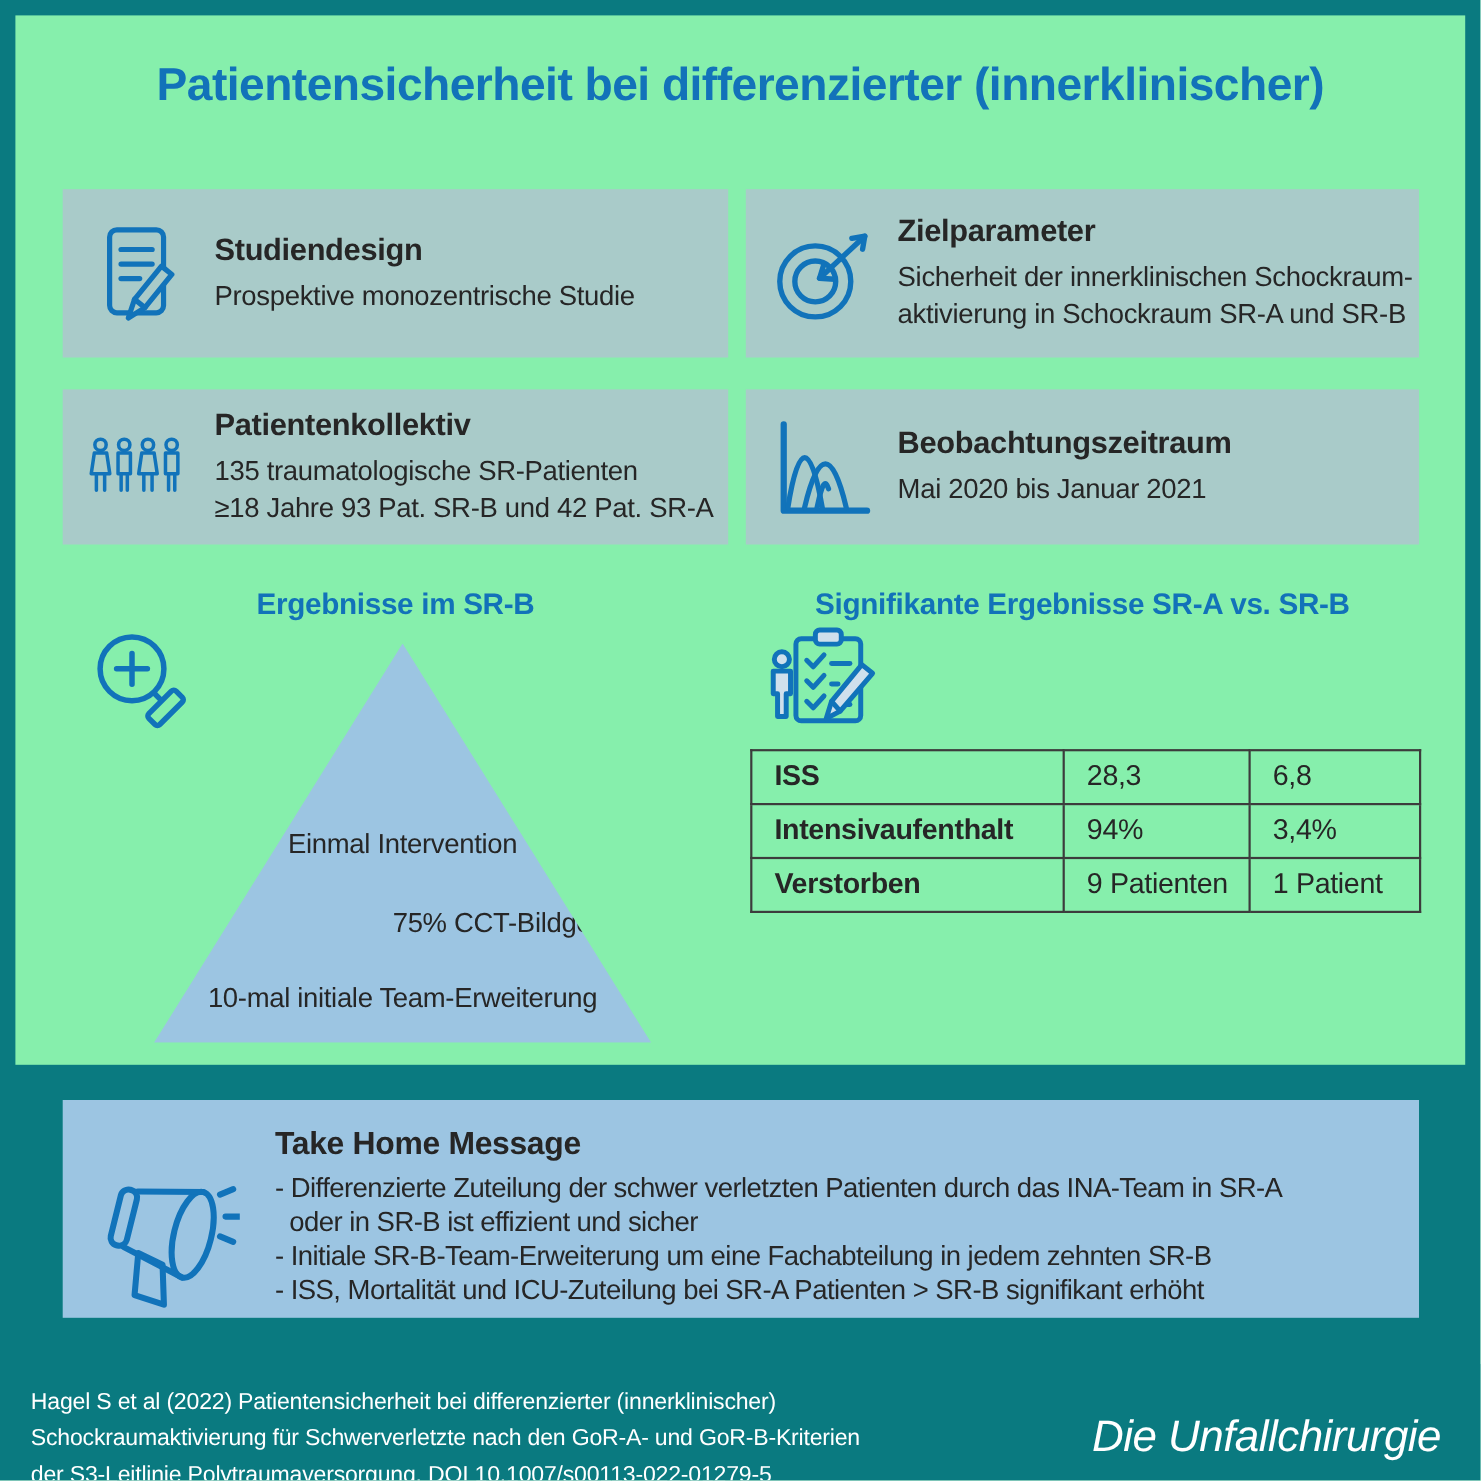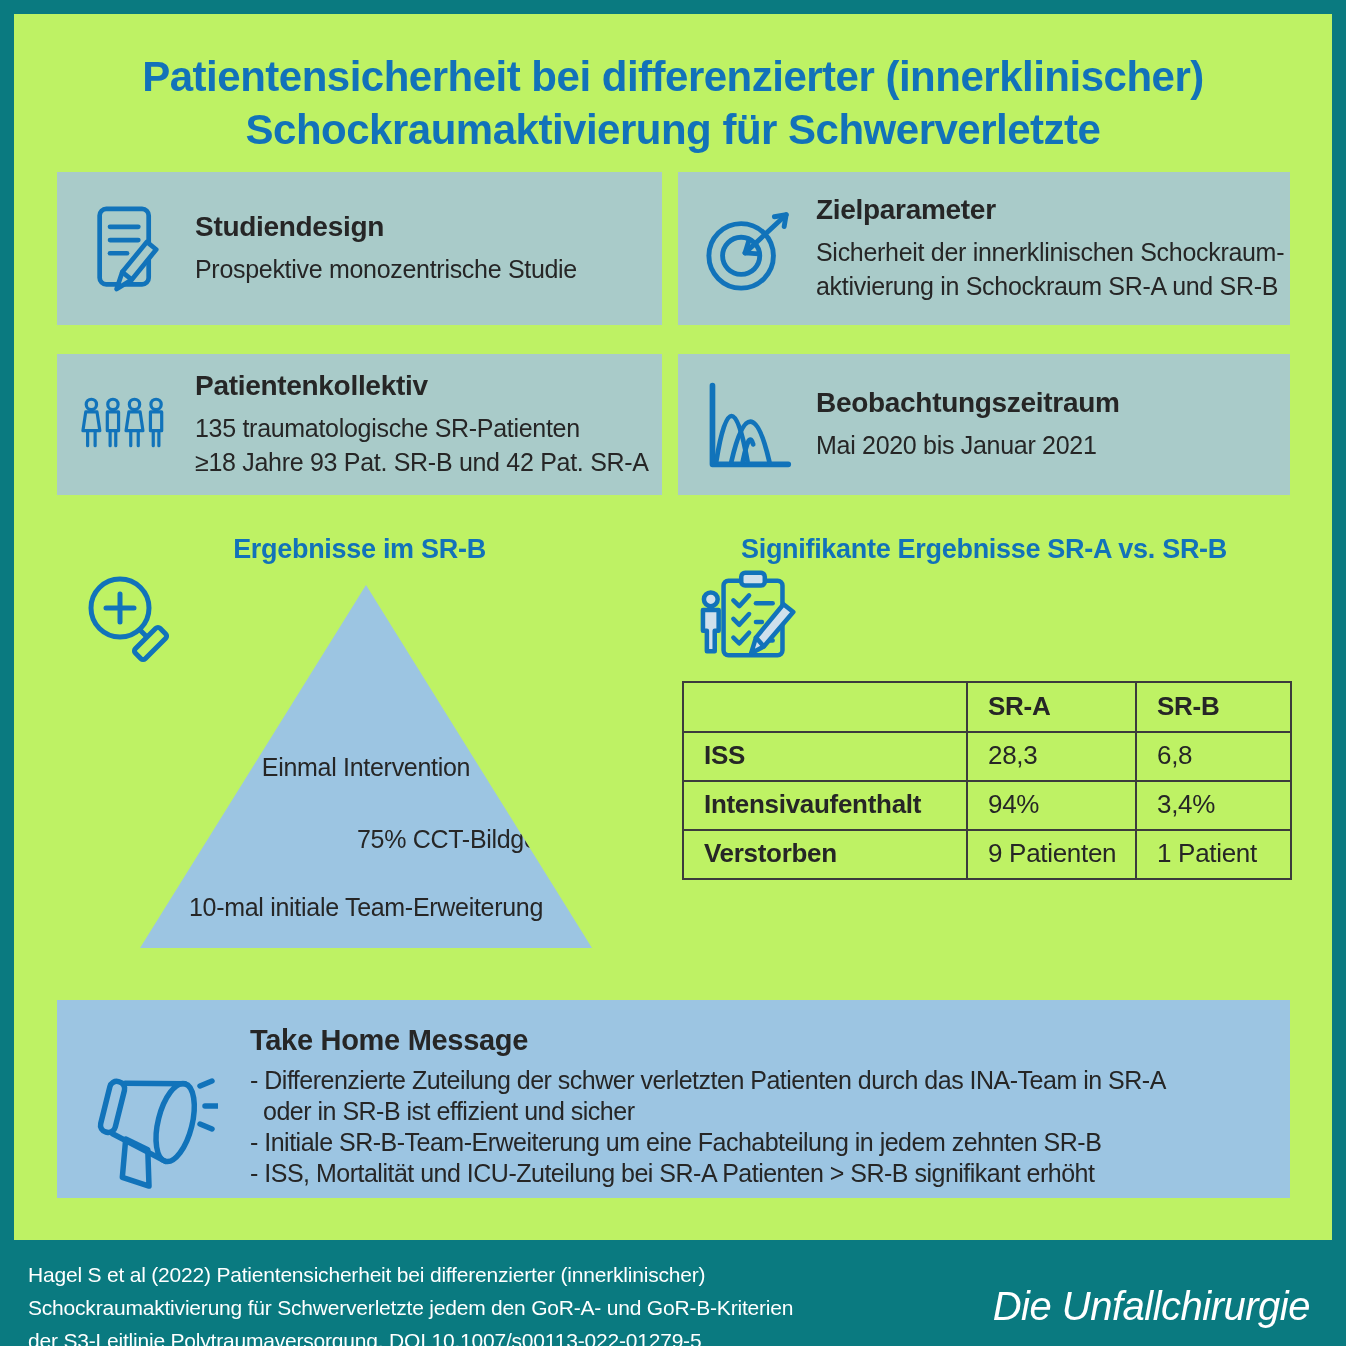--- a/index.html
+++ b/index.html
@@ -2,22 +2,22 @@
 <html><head>
 <meta charset="utf-8">
 <style>
   * { margin:0; padding:0; box-sizing:border-box; }
   body { font-family:"Liberation Sans", sans-serif; }
   .frame {
     position:relative; width:1346px; height:1346px;
     background:#0a7a80; overflow:hidden;
   }
   .content {
-    position:absolute; left:14px; top:14px; width:1318px; height:1226px;
-    background:#bef264;
+    position:absolute; left:14px; top:14px; width:1318px; height:954px;
+    background:#86efac;
   }
   
   .title {
     position:absolute; left:0; top:36px; width:100%;
     text-align:center; color:#1272b9; font-weight:bold;
     font-size:42px; line-height:53px; letter-spacing:-0.5px;
   }
   .title span { display:block; white-space:nowrap; }
   
   .info-grid {
@@ -96,21 +96,20 @@
   .icon-svg { stroke:#1173ba; fill:none; stroke-linecap:round; stroke-linejoin:round; }
 </style>
 </head>
 <body>
 
 <div class="frame">
   <div class="content">
 
     <h1 class="title">
       <span>Patientensicherheit bei differenzierter (innerklinischer)</span>
-      <span>Schockraumaktivierung für Schwerverletzte</span>
     </h1>
 
     <section class="info-grid">
 
       <div class="info-box">
         <div class="info-icon">
           <svg class="icon-svg" width="66" height="92" viewBox="0 0 70 95" stroke-width="5">
             <rect x="6" y="5" width="52" height="80" rx="7"></rect>
             <line x1="17" y1="24" x2="47" y2="24"></line>
             <line x1="17" y1="38" x2="47" y2="38"></line>
@@ -224,25 +223,20 @@
       </svg>
     </div>
 
     <table class="results-table">
       <colgroup>
           <col>
           <col>
           <col>
         </colgroup>
       <tbody>
-          <tr class="hdr">
-        <th></th>
-        <th>SR-A</th>
-        <th>SR-B</th>
-      </tr>
       <tr>
         <td class="lbl">ISS</td>
         <td>28,3</td>
         <td>6,8</td>
       </tr>
       <tr>
         <td class="lbl">Intensivaufenthalt</td>
         <td>94%</td>
         <td>3,4%</td>
       </tr>
@@ -276,18 +270,18 @@
         <div class="thm-line">- Initiale SR-B-Team-Erweiterung um eine Fachabteilung in jedem zehnten SR-B</div>
         <div class="thm-line">- ISS, Mortalität und ICU-Zuteilung bei SR-A Patienten &gt; SR-B signifikant erhöht</div>
       </div>
     </div>
 
   </div>
 
   <footer class="footer">
     <div class="citation">
       <div>Hagel S et al (2022) Patientensicherheit bei differenzierter (innerklinischer)</div>
-      <div>Schockraumaktivierung für Schwerverletzte jedem den GoR-A- und GoR-B-Kriterien</div>
+      <div>Schockraumaktivierung für Schwerverletzte nach den GoR-A- und GoR-B-Kriterien</div>
       <div>der S3-Leitlinie Polytraumaversorgung. DOI 10.1007/s00113-022-01279-5</div>
     </div>
     <div class="journal-logo">Die Unfallchirurgie</div>
   </footer>
 </div>
 
 </body></html>

